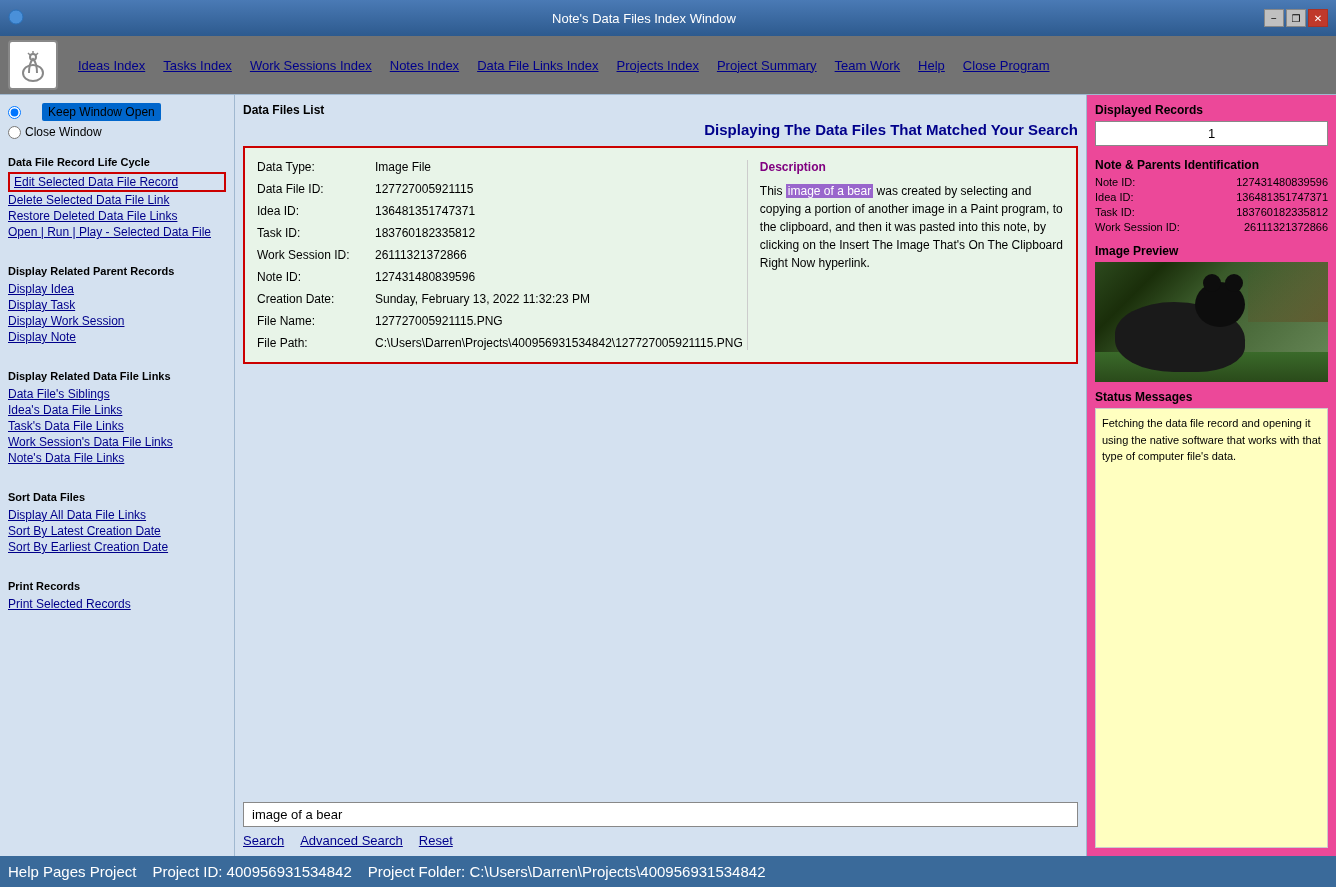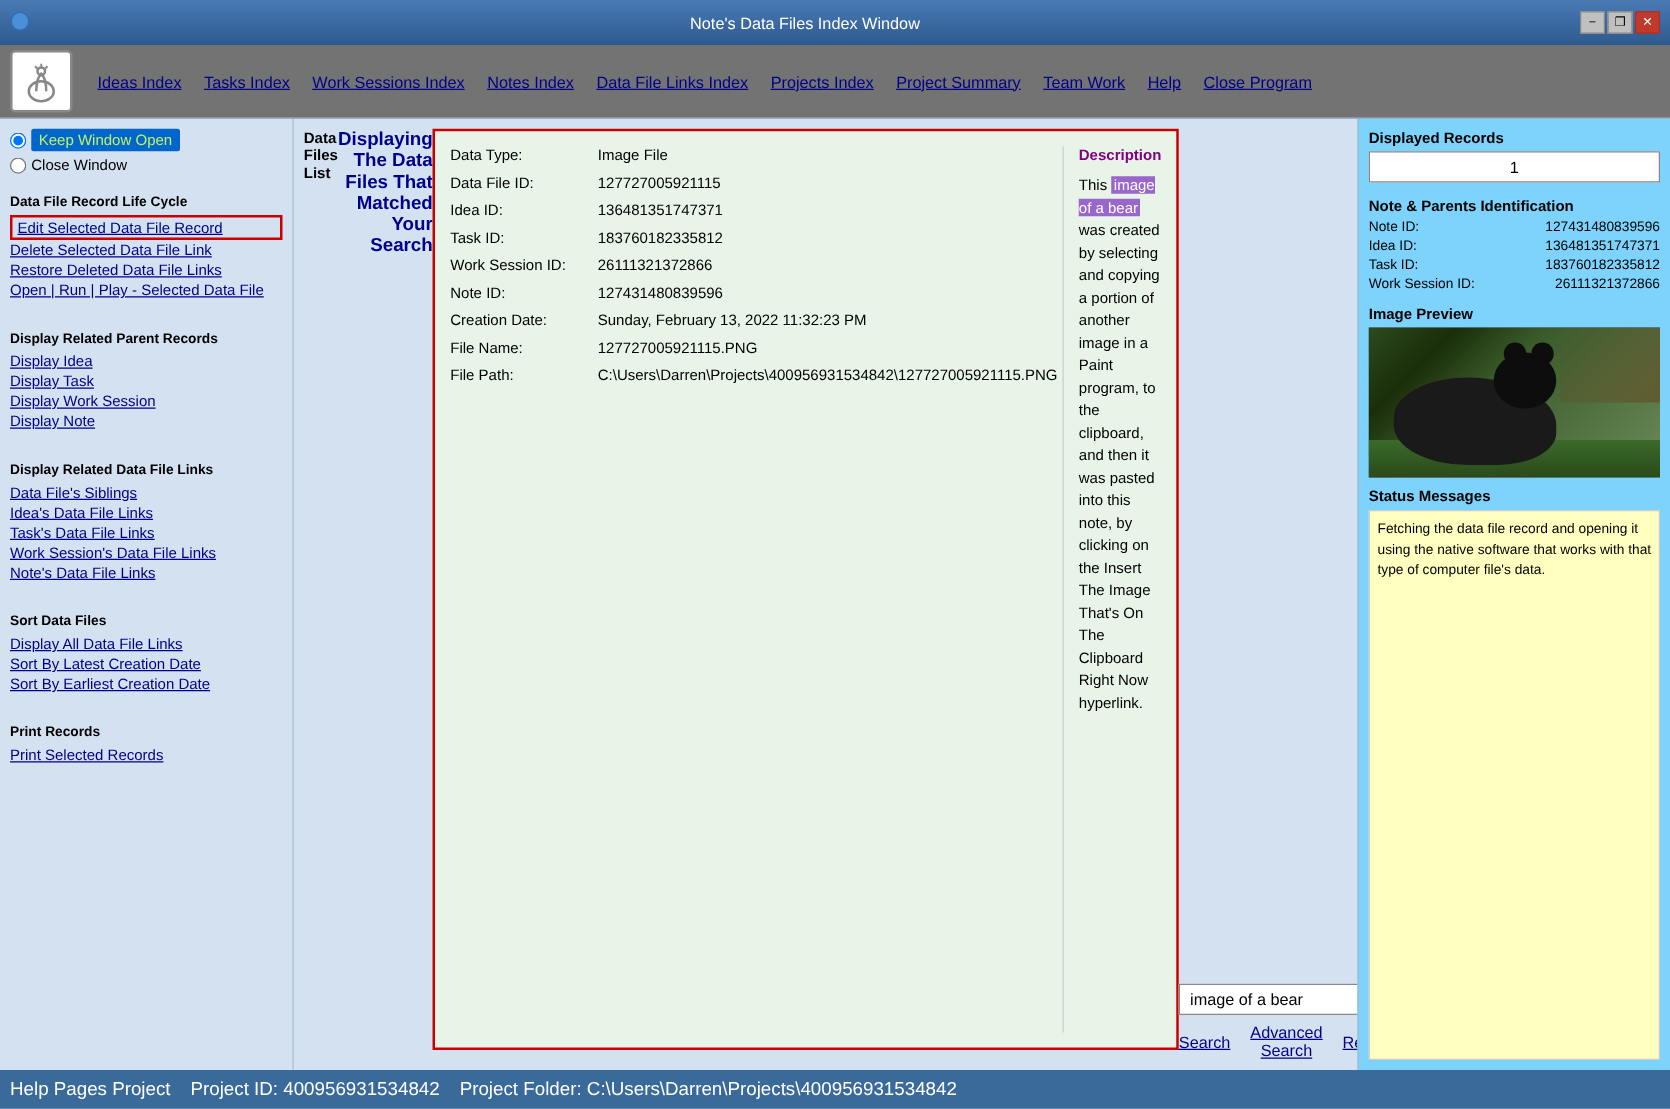--- a/index.html
+++ b/index.html
@@ -116,23 +116,24 @@
       gap: 4px;
       margin-bottom: 10px;
     }
     .sidebar-radio-item {
       display: flex;
       align-items: center;
       gap: 4px;
     }
     .radio-selected {
       background: #0066cc;
-      color: #bef264;
+      color: #000000;
       padding: 2px 6px;
       border-radius: 2px;
+      margin-left: 17px;
     }
     .sidebar-section-title {
       font-weight: bold;
       font-size: 11px;
       color: #000;
       margin-top: 17px;
       margin-bottom: 4px;
     }
     .sidebar-link {
       display: block;
@@ -153,21 +154,21 @@
       padding: 1px 4px;
     }
     .sidebar-section-spacer { height: 8px; }
 
     
     .main-content {
       flex: 1;
       background: #d4e1f0;
       padding: 8px;
       display: flex;
-      flex-direction: row;
+      flex-direction: column;
       overflow: hidden;
     }
     .main-content-title {
       font-size: 12px;
       font-weight: bold;
       color: #000;
       margin-bottom: 4px;
     }
     .search-heading {
       color: #00008b;
@@ -233,35 +234,34 @@
       width: 100%;
       border: 1px solid #888;
       background: white;
       padding: 4px 8px;
       font-size: 13px;
       margin-bottom: 6px;
     }
     .search-buttons {
       display: flex;
       gap: 16px;
-      justify-content: flex-end;
     }
     .search-btn {
       background: none;
       border: none;
       color: #00008b;
       text-decoration: underline;
       cursor: pointer;
       font-size: 13px;
     }
 
     
     .right-panel {
       width: 250px;
-      background: #7dd3fc;
+      background: #ec4899;
       padding: 8px;
       flex-shrink: 0;
       border-left: 1px solid #a0b8d0;
       display: flex;
       flex-direction: column;
       gap: 8px;
     }
     .right-section-title {
       font-weight: bold;
       font-size: 12px;

